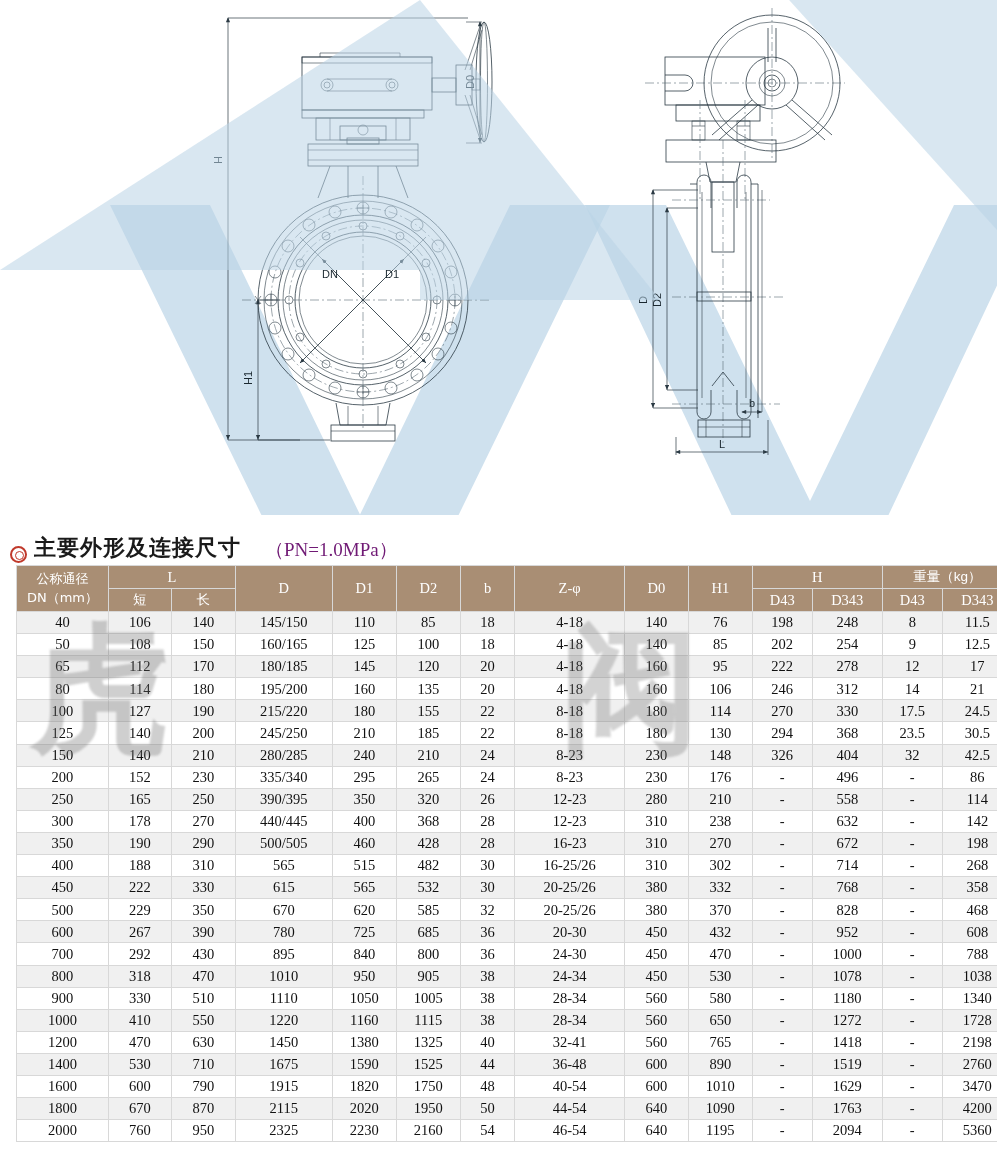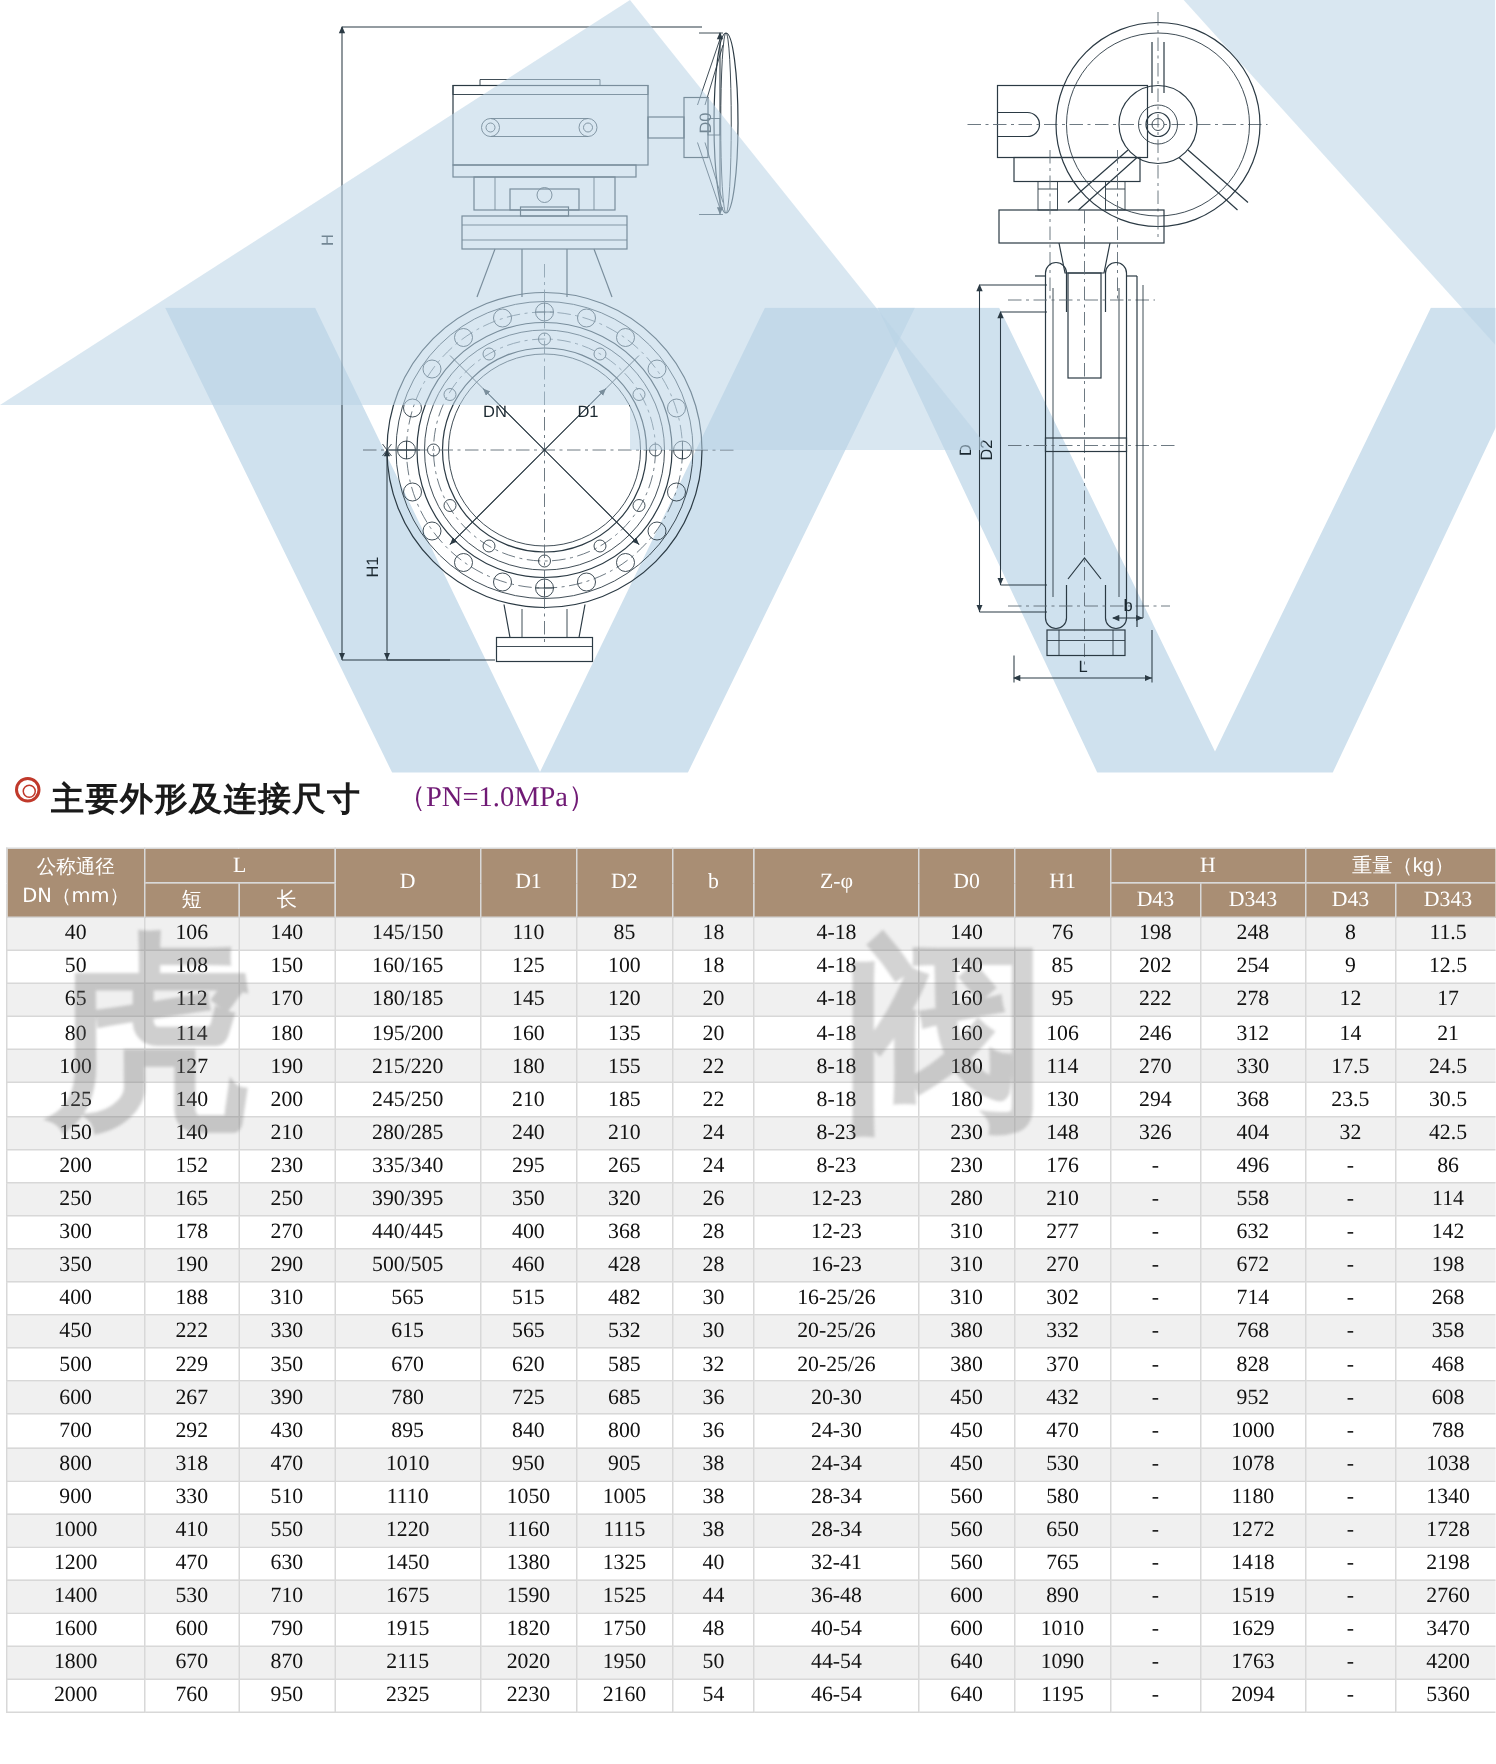--- a/index.html
+++ b/index.html
@@ -28,21 +28,21 @@
   }
   #v-right {
     left:585px; top:205px; width:450px; height:400px;
     clip-path: polygon(0 0, 18% 0, 50% 74%, 82% 0, 100% 0, 58% 100%, 42% 100%);
   }
   #dwg-svg { position:absolute; left:0; top:0; }
 
   
   #section-title {
     position:absolute; left:0; top:518px; width:997px; height:45px;
-    display:flex; align-items:flex-start; padding-left:10px;
+    display:flex; align-items:flex-end; padding-left:10px;
     z-index: 5;
   }
   .ring-icon { display:inline-block; width:17px; height:17px; border:2px solid #c0392b;
                border-radius:50%; position:relative; margin-right:7px; flex:none; }
   .ring-icon::after { content:""; position:absolute; left:3px; top:3px; width:7px; height:7px;
                border:1.5px solid #c0392b; border-radius:50%; }
   #title-text { font-family:"DejaVu Sans","Liberation Sans",sans-serif; font-size:22px;
                font-weight:700; color:#1a1a1a; letter-spacing:1px; }
   #title-pn { font-family:"Liberation Serif","DejaVu Serif",serif; font-size:19px;
                color:#701a75; margin-left:24px; }
@@ -57,21 +57,21 @@
   }
   #watermark2 {
     position:absolute; left:560px; top:600px; width:400px; height:180px;
     font-family:"DejaVu Sans","Liberation Sans",sans-serif;
     font-size:140px; font-weight:700; color:rgba(110,110,110,0.30);
     letter-spacing:18px; line-height:180px; white-space:nowrap;
     z-index:6; pointer-events:none; filter: blur(1.2px);
   }
 
   
-  #table-wrap { position:absolute; left:4px; top:565px; width:972px; z-index:4; }
+  #table-wrap { position:absolute; left:16px; top:565px; width:972px; z-index:4; }
   table#dim-table {
     border-collapse: collapse;
     width:997px;
     font-size:14.5px;
     color:#111;
   }
   #dim-table th, #dim-table td {
     border:1px solid #d8d8d8;
     text-align:center;
     padding:0;
@@ -541,21 +541,21 @@
         <tr class="odd">
           <td>300</td>
           <td>178</td>
           <td>270</td>
           <td>440/445</td>
           <td>400</td>
           <td>368</td>
           <td>28</td>
           <td>12-23</td>
           <td>310</td>
-          <td>277</td>
+          <td>238</td>
           <td>-</td>
           <td>632</td>
           <td>-</td>
           <td>142</td>
         </tr>
         <tr class="even">
           <td>350</td>
           <td>190</td>
           <td>290</td>
           <td>500/505</td>

